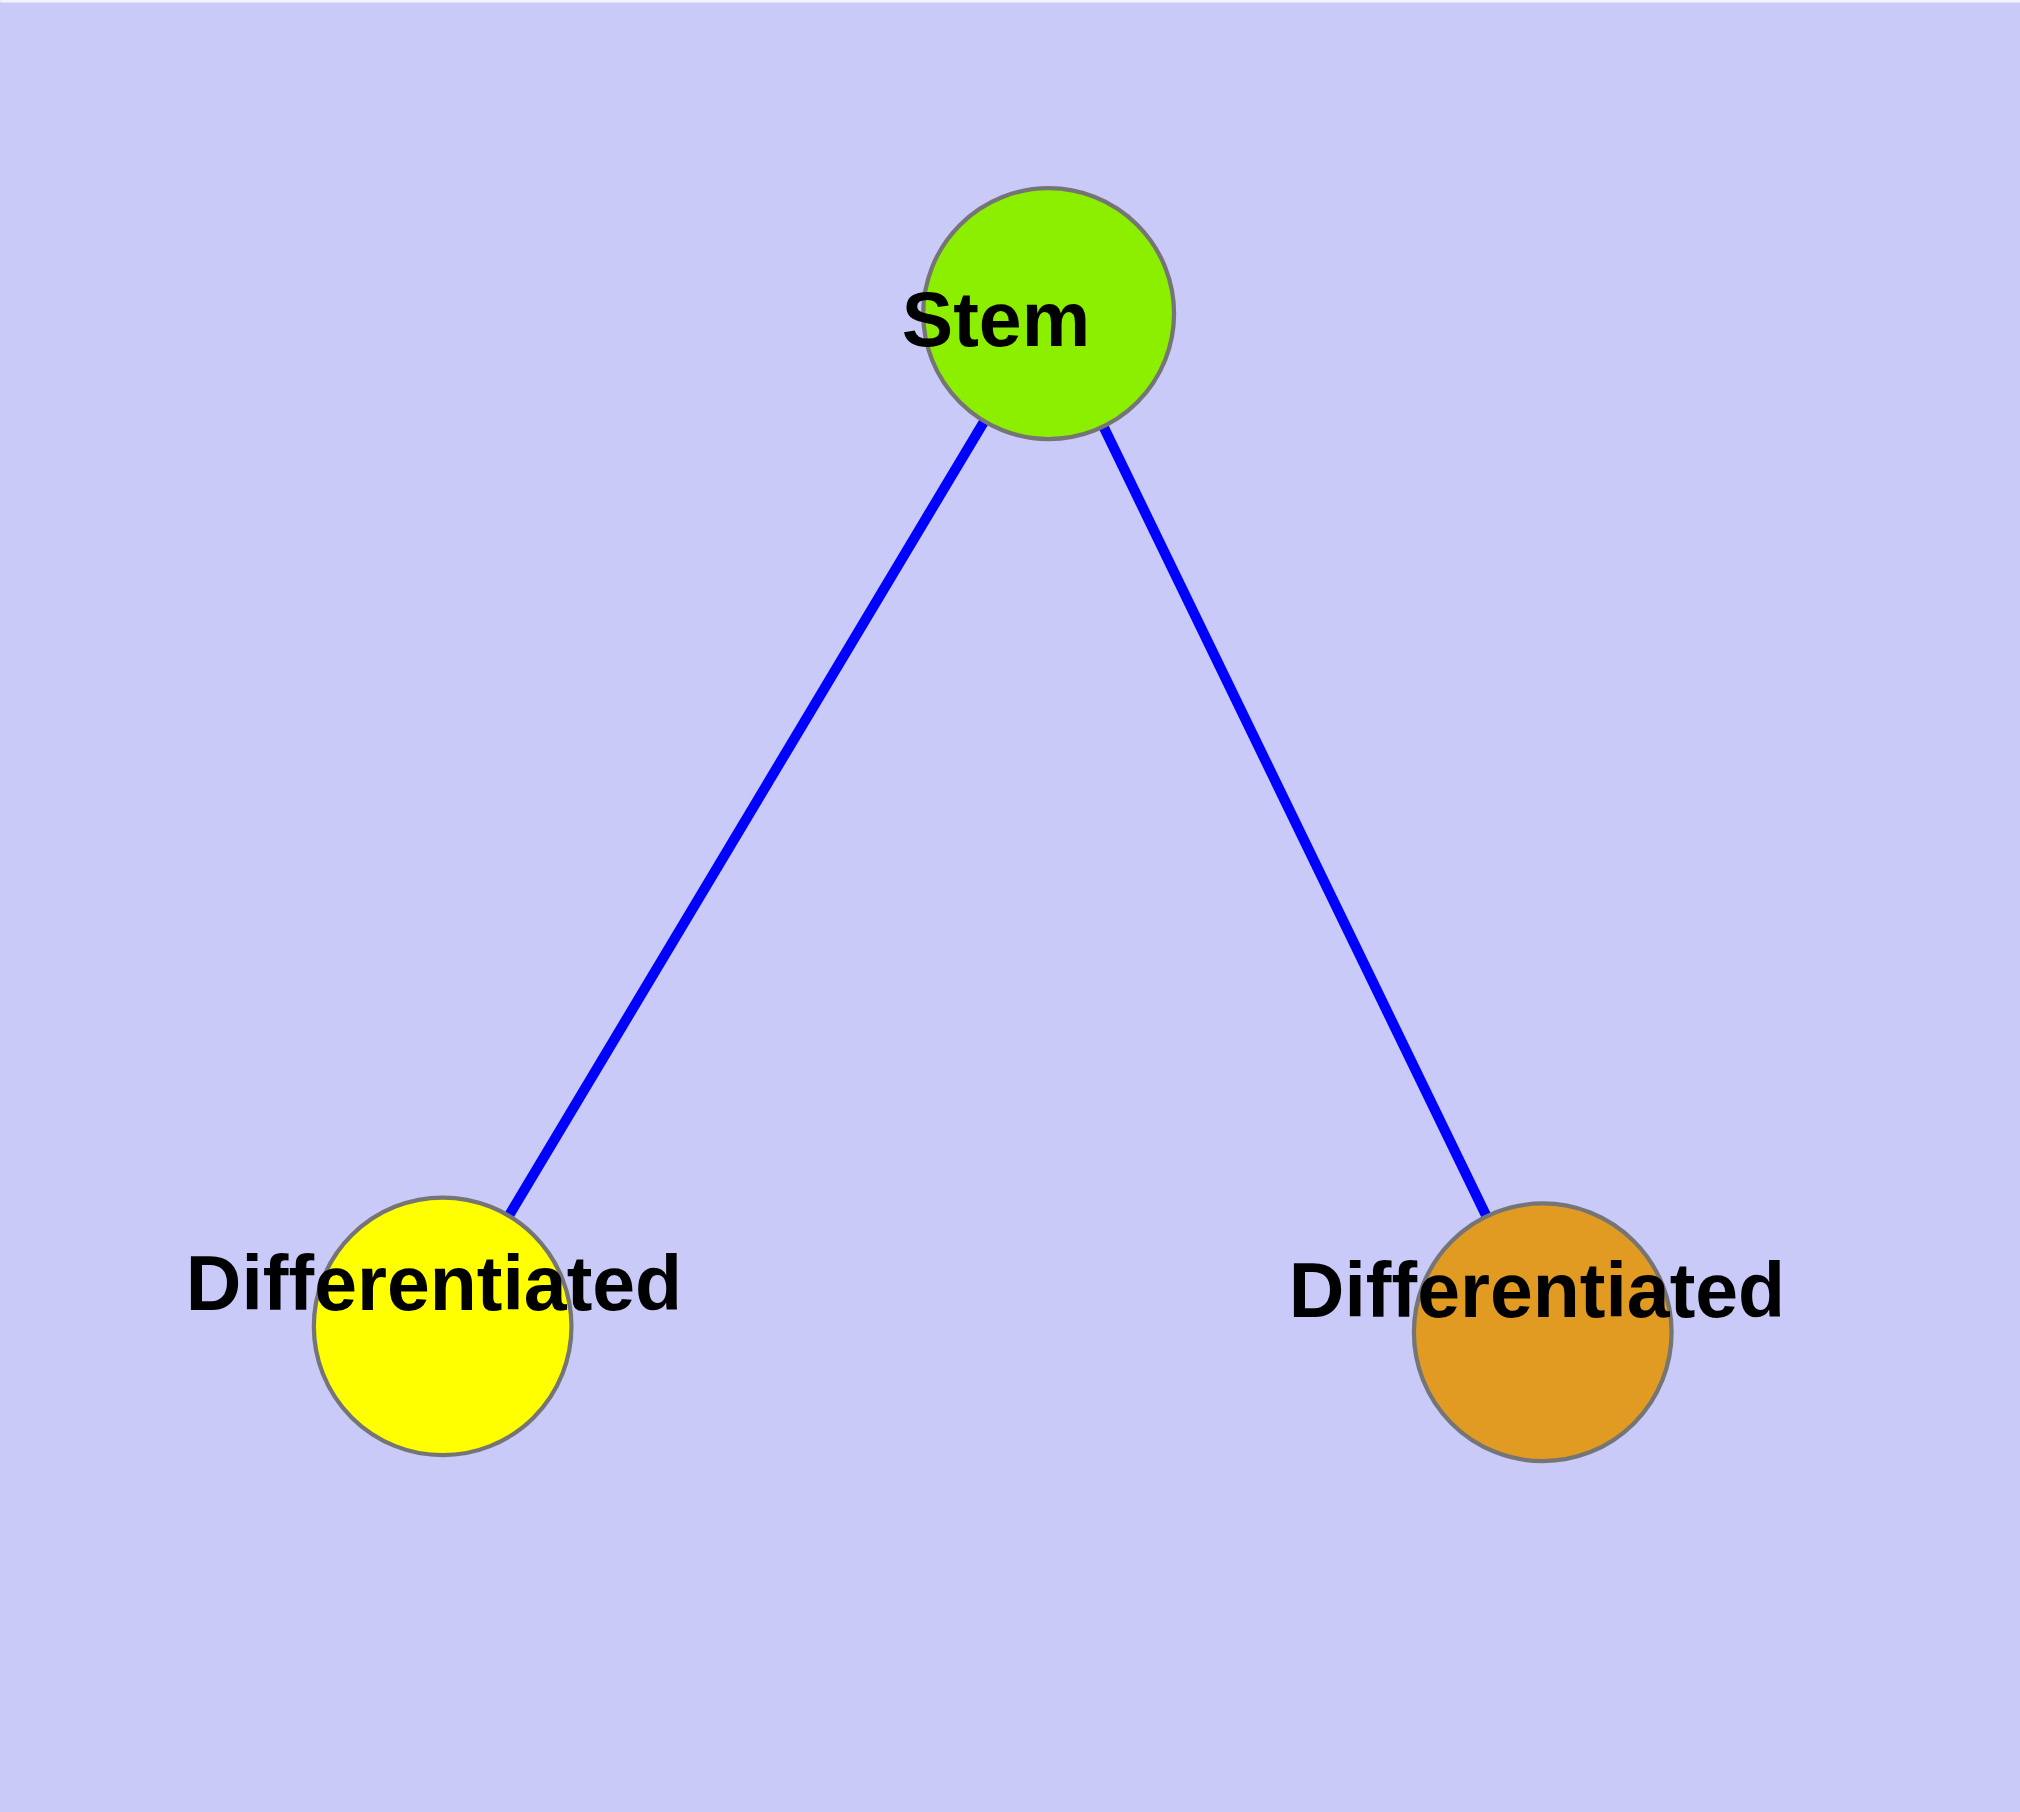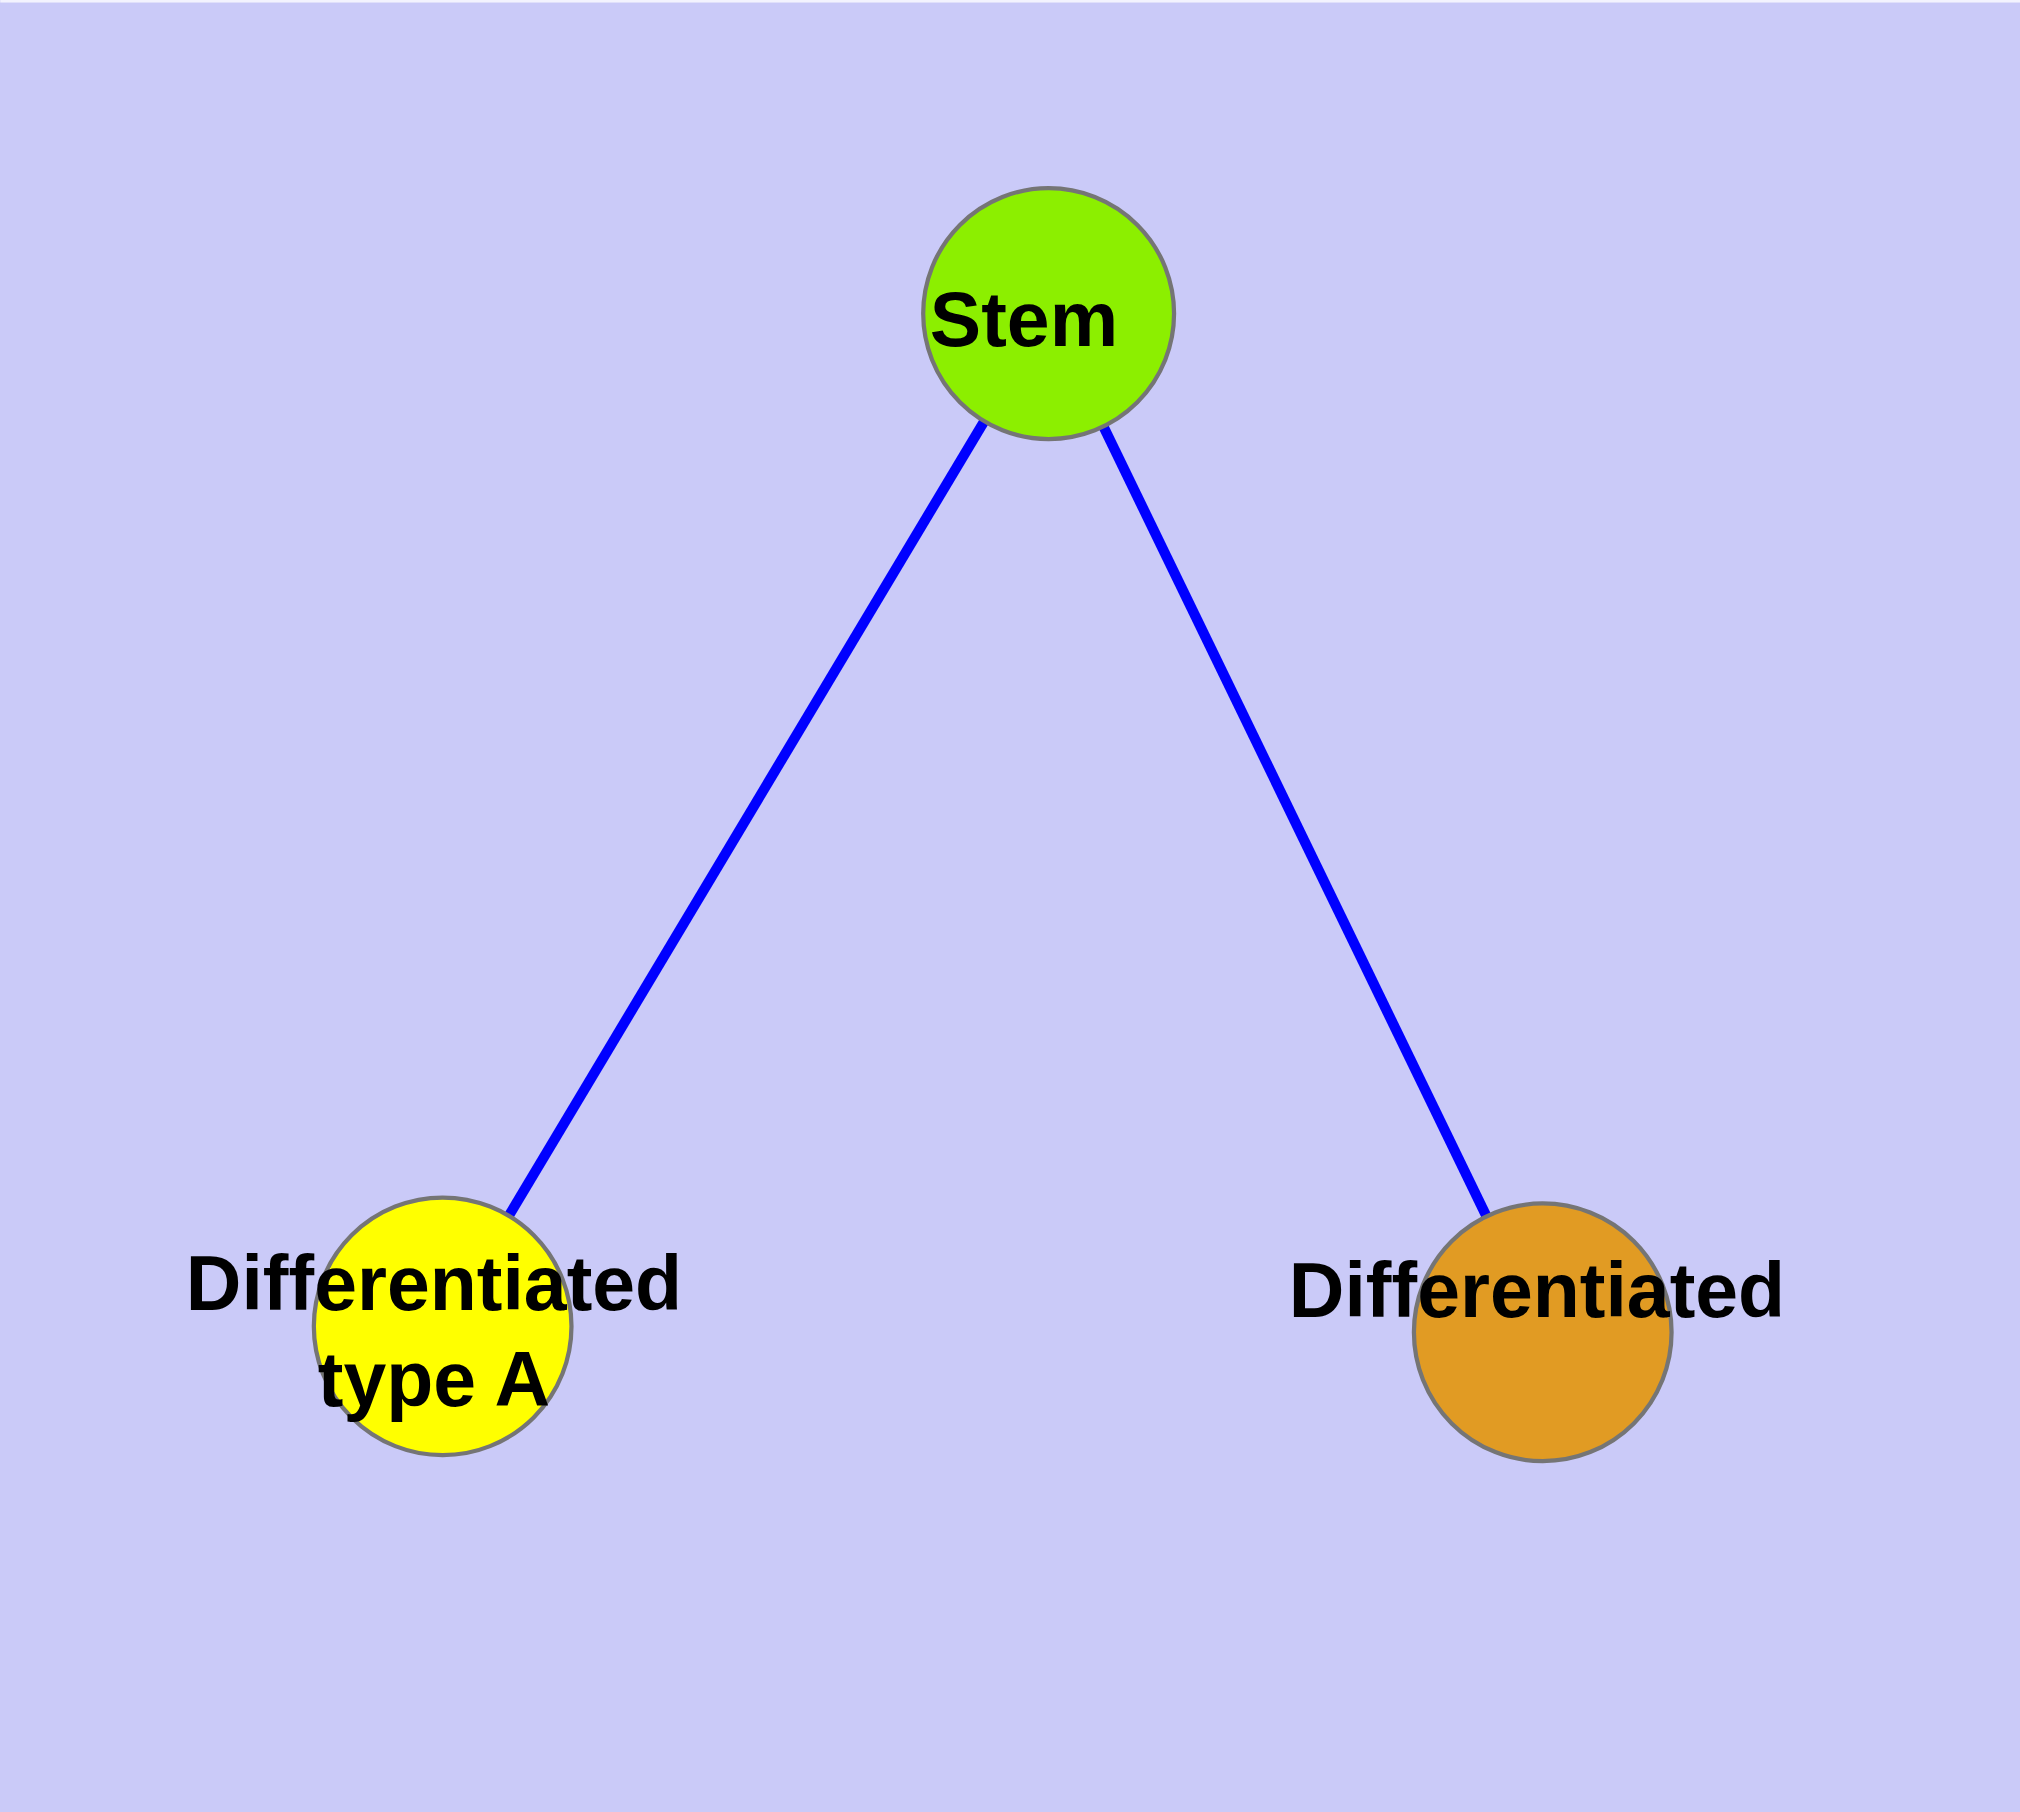--- a/index.html
+++ b/index.html
@@ -60,27 +60,26 @@
     <rect x="0" y="0" width="2384" height="3" fill="#F3F3FE"></rect>
 
     <line class="edge" x1="1237" y1="370" x2="522" y2="1565" stroke="#0000FF"></line>
     <line class="edge" x1="1237" y1="370" x2="1820" y2="1572" stroke="#0000FF"></line>
 
     <circle class="node" cx="1237" cy="370" r="148" fill="#8CEF00"></circle>
     <circle class="node" cx="522" cy="1565" r="152" fill="#FFFF00"></circle>
     <circle class="node" cx="1820" cy="1572" r="152" fill="#E19B23"></circle>
   </svg>
 
-  <div class="node-label" style="left:1024px; top:271px;">
+  <div class="node-label" style="left:996px; top:271px;">
     <span class="lbl-line">Stem</span>
   </div>
 
   <div class="node-label" style="left:434px; top:1235px;">
     <span class="lbl-line">Differentiated</span>
-    <span class="lbl-line">type A</span>
   </div>
 
   <div class="node-label" style="left:1537px; top:1242px;">
     <span class="lbl-line">Differentiated</span>
   </div>
 
 </div>
 
 
 </body></html>

